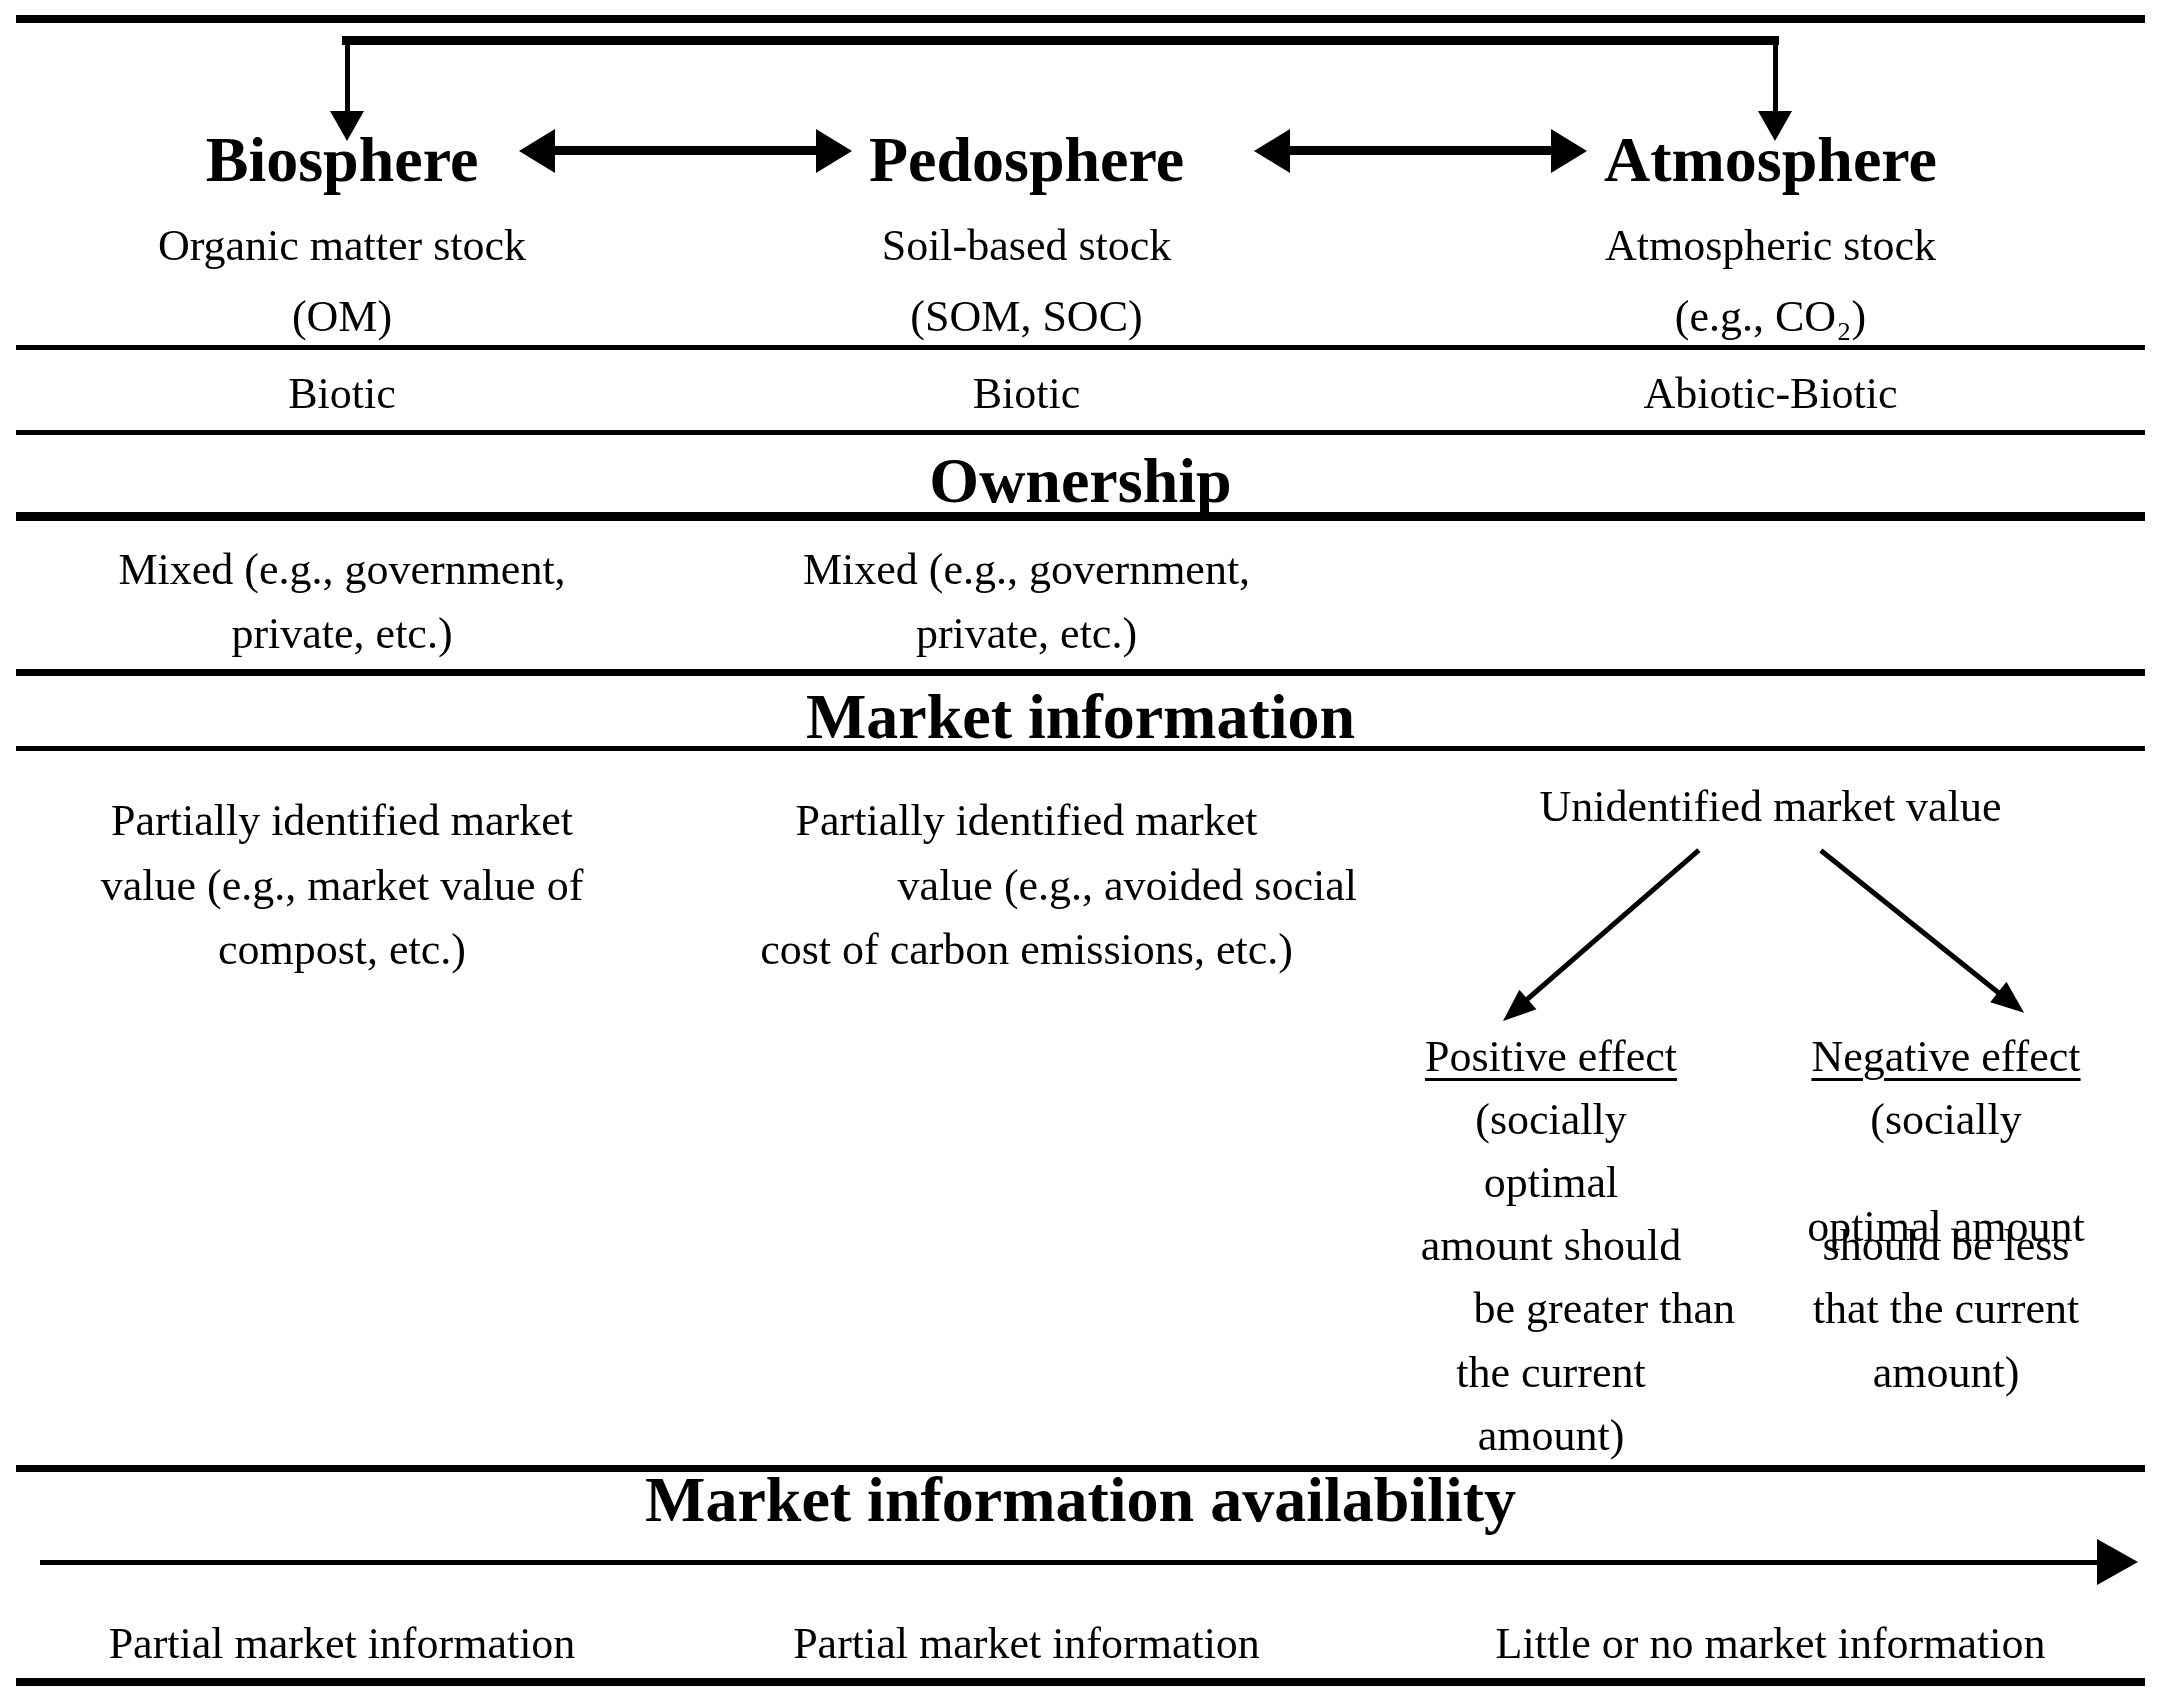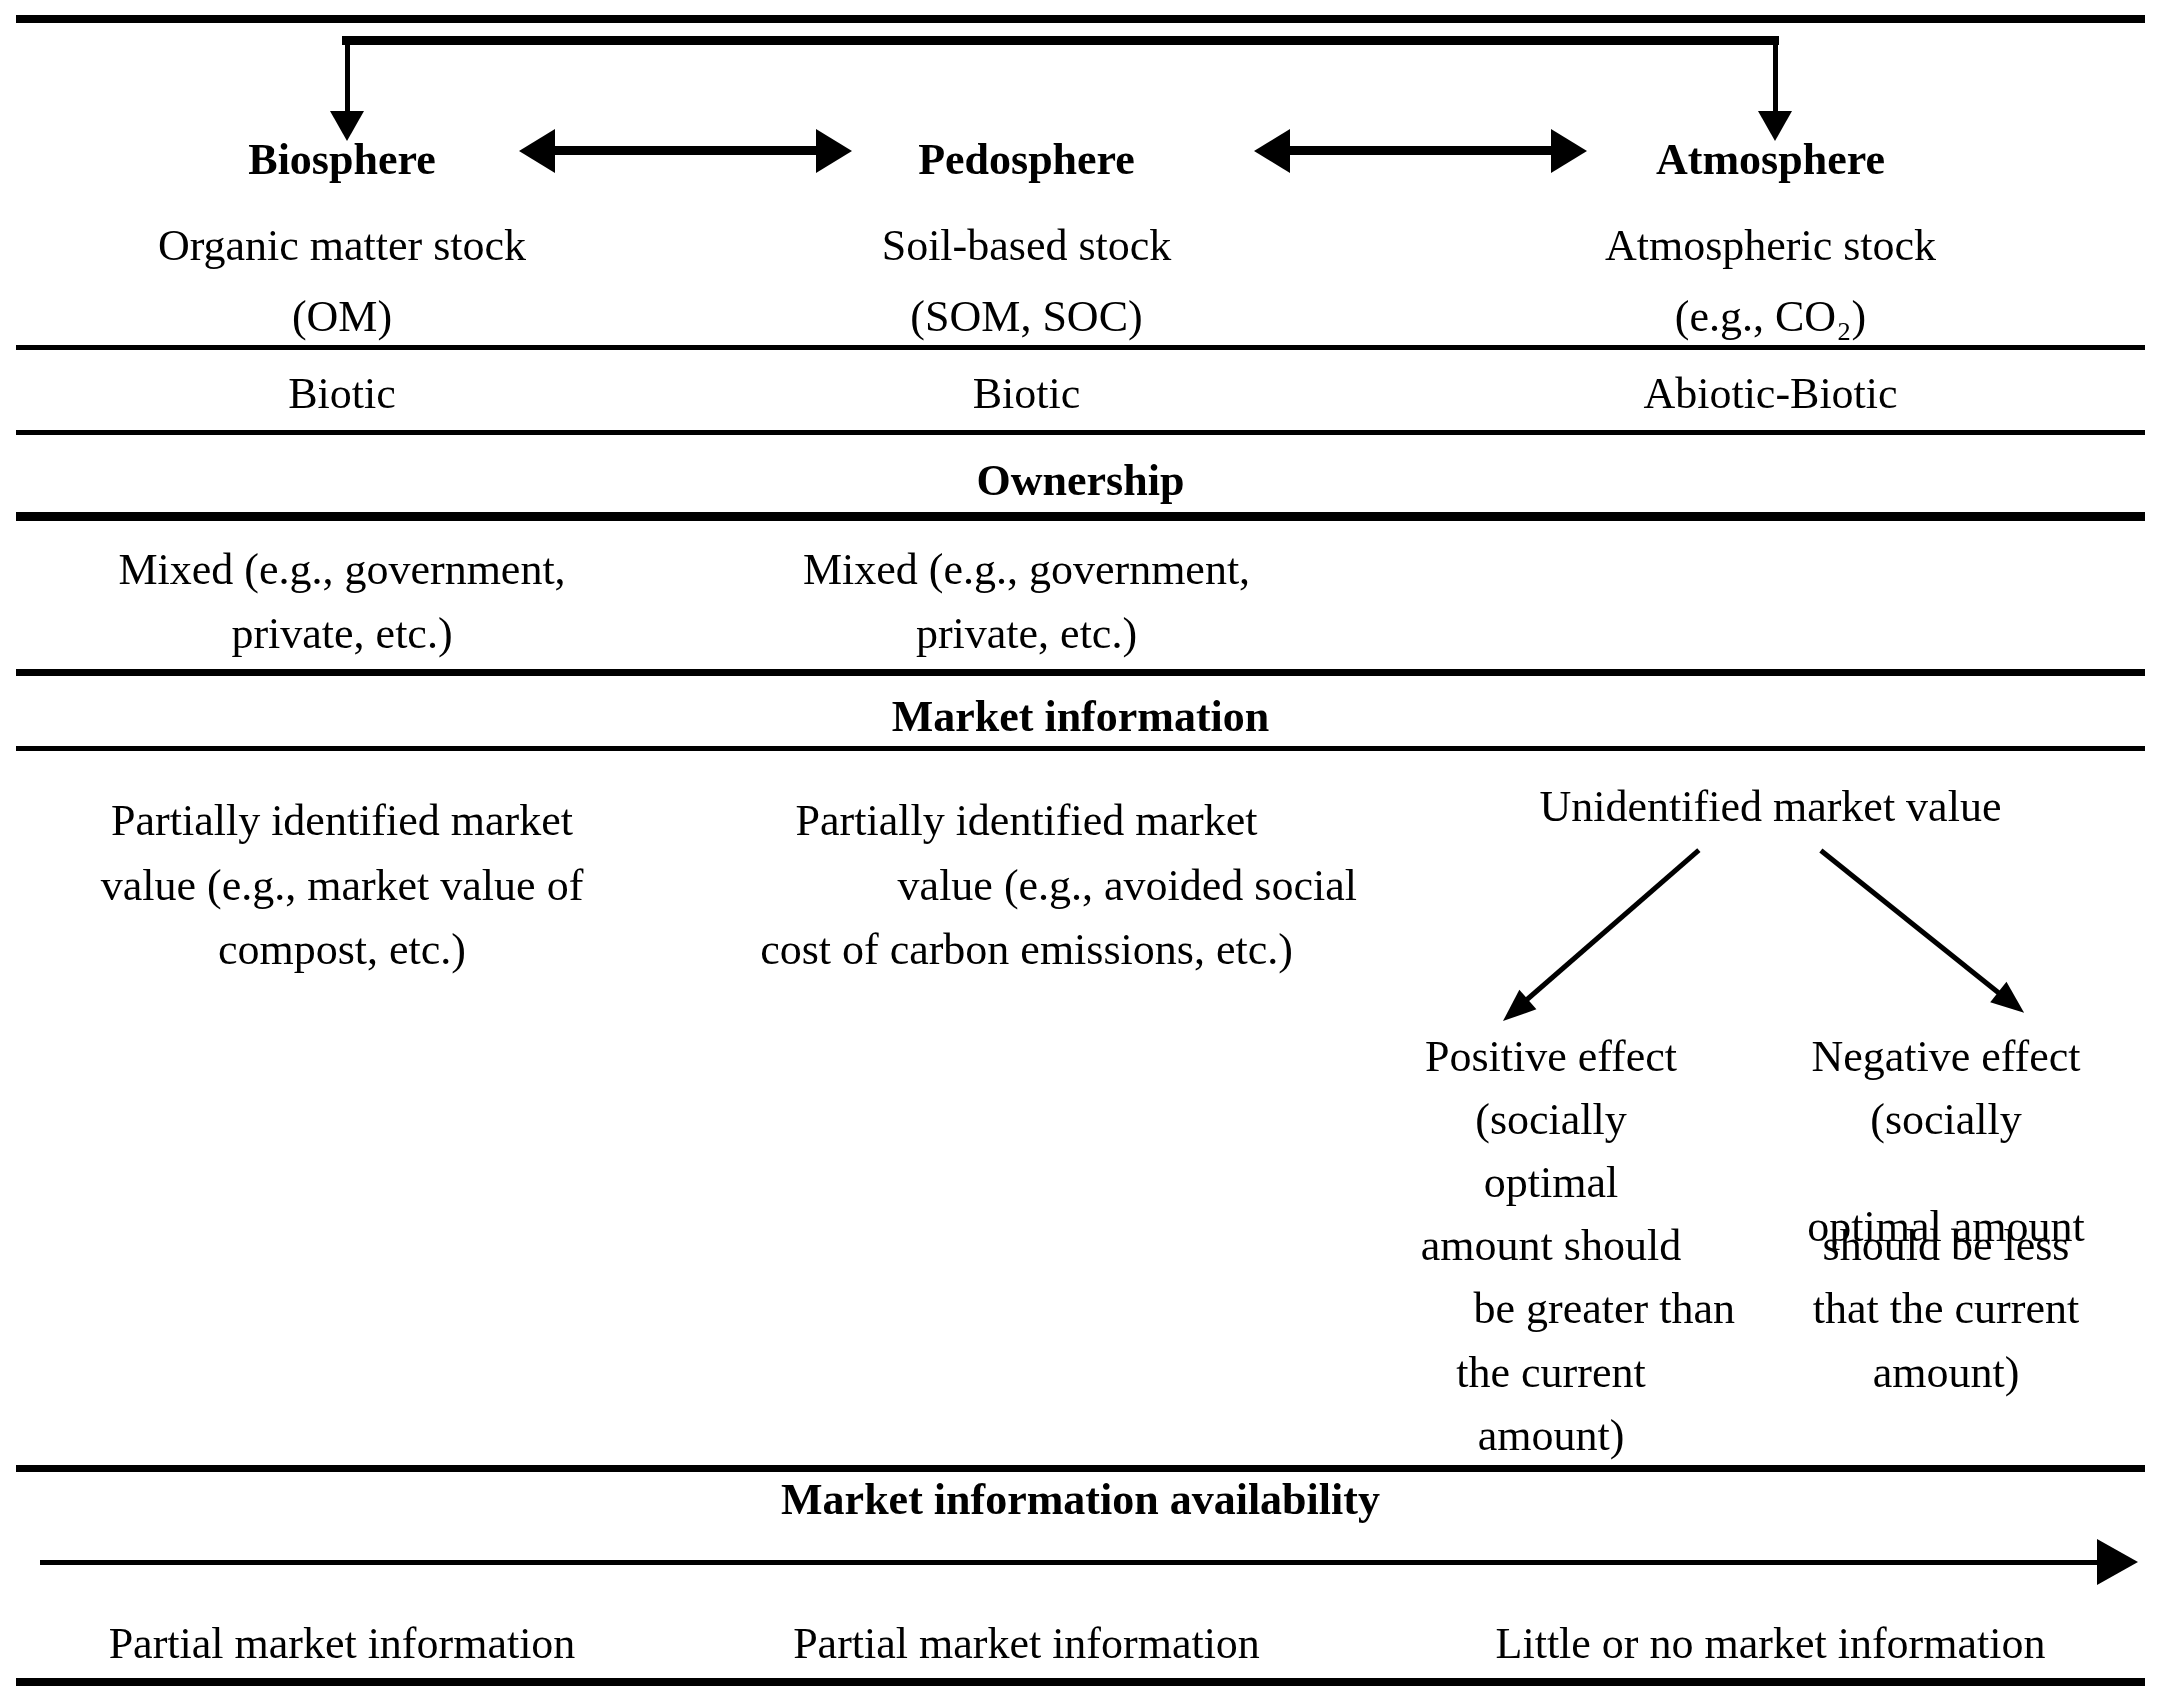--- a/index.html
+++ b/index.html
@@ -1,21 +1,21 @@
 <!DOCTYPE html>
 <html style="font-size:9.2px"><head>
 <meta charset="utf-8">
 <style>
   html,body{margin:0;padding:0;background:#ffffff;}
   #page{position:relative;width:2161px;height:1703px;background:#ffffff;overflow:hidden;
         font-family:"Liberation Serif","DejaVu Serif",serif;color:#000;}
   .rule{position:absolute;left:16px;width:2129px;background:#000;}
   .t{position:absolute;text-align:center;line-height:64px;font-size:44px;color:#000;white-space:nowrap;}
-  .b{font-weight:bold;font-size:44px;text-align:center;}
-  .ul{text-underline-offset:6.9px;text-decoration-thickness:3.4px;}
+  .b{font-weight:bold;font-size:64px;text-align:center;}
+  .ul{text-decoration:underline;text-underline-offset:6.9px;text-decoration-thickness:3.4px;}
   .c1{left:11.5px;width:661px;}
   .c2{left:696px;width:661px;}
   .c3{left:1383px;width:775px;}
   .cf{left:16px;width:2129px;}
   .cp{left:1367px;width:368px;}
   .cn{left:1762px;width:368px;}
   .bar{position:absolute;background:#000;}
   .tri{position:absolute;width:0;height:0;}
   .tri-down{border-left:17px solid transparent;border-right:17px solid transparent;border-top:30px solid #000;}
   .tri-left{border-top:22px solid transparent;border-bottom:22px solid transparent;border-right:36px solid #000;}

